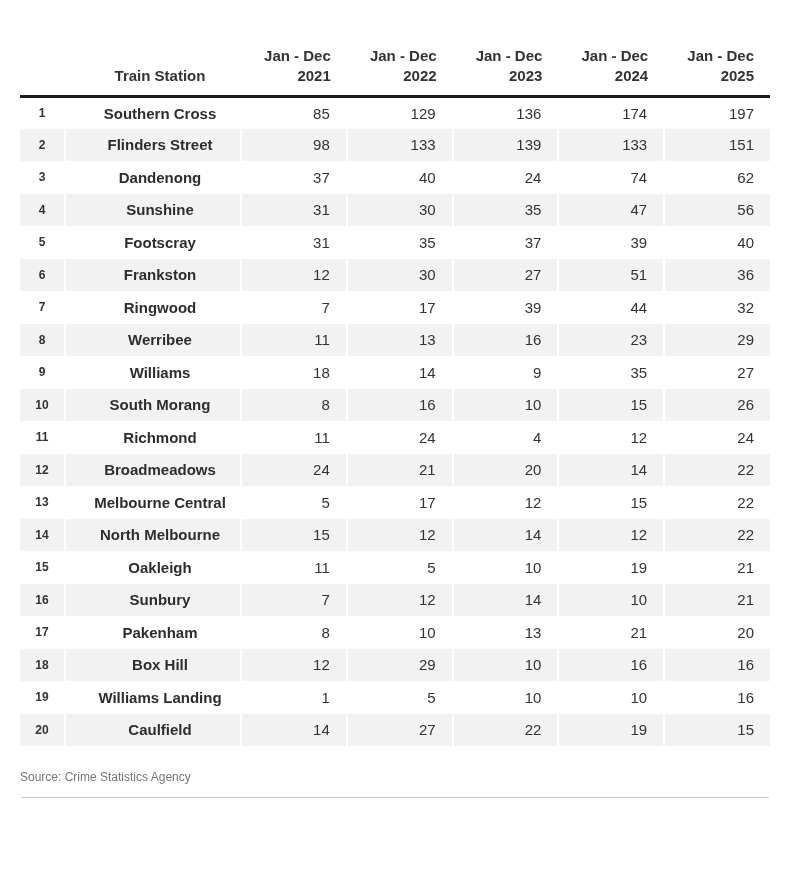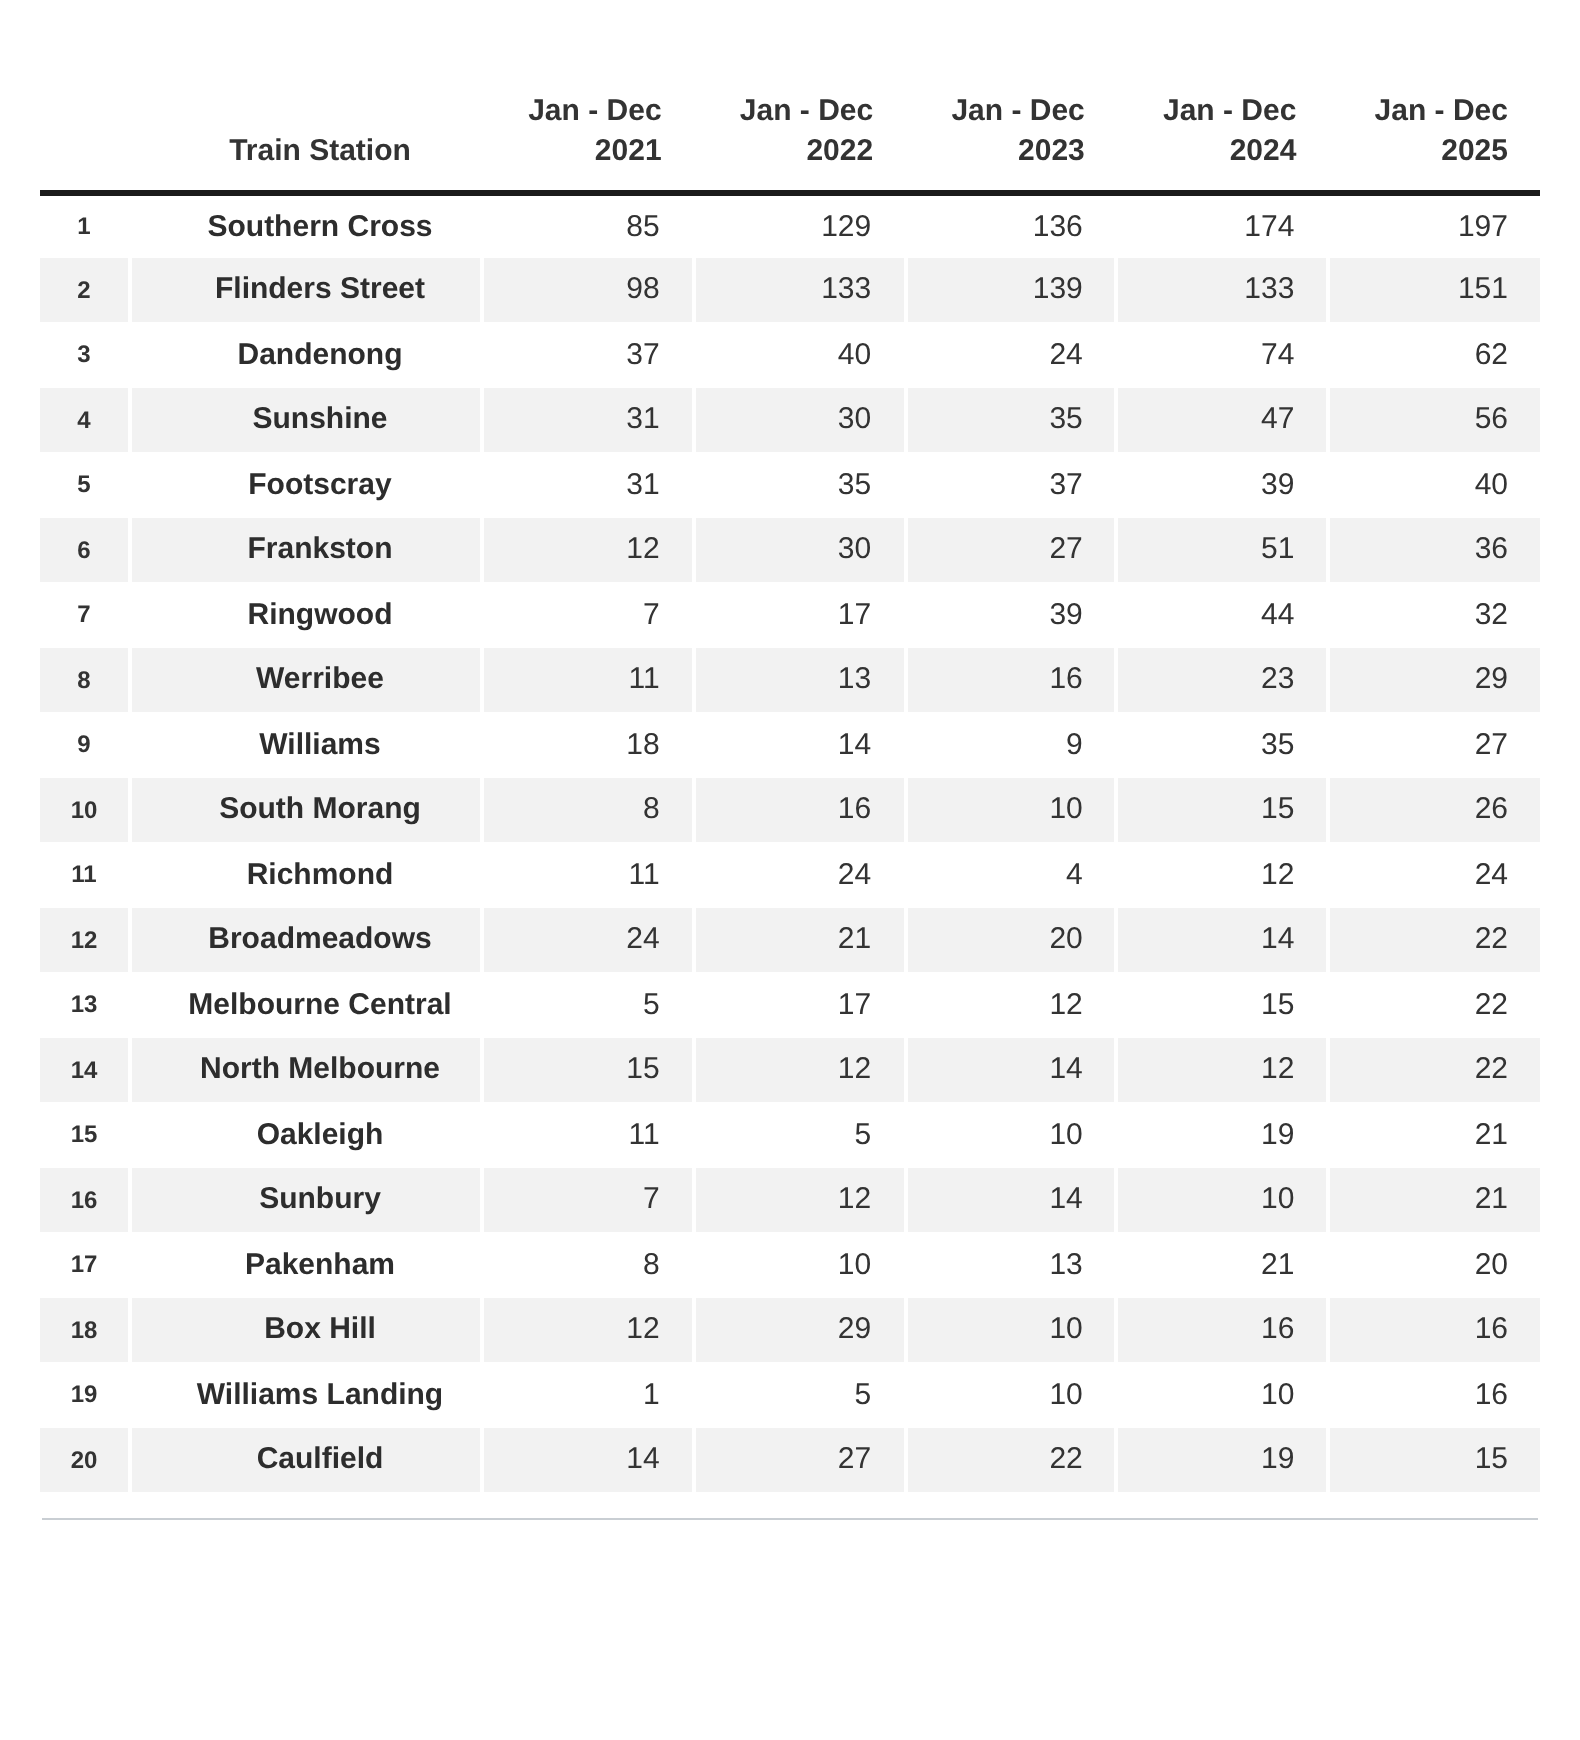--- a/index.html
+++ b/index.html
@@ -315,16 +315,17 @@
           <td class="td-station">Caulfield</td>
           <td class="td-value">14</td>
           <td class="td-value">27</td>
           <td class="td-value">22</td>
           <td class="td-value">19</td>
           <td class="td-value">15</td>
         </tr>
       </tbody>
   </table>
 
+  <div class="source-line">Source: Crime Statistics Agency</div>
 
   <hr class="bottom-rule">
 
 </div>
 
 </body></html>

